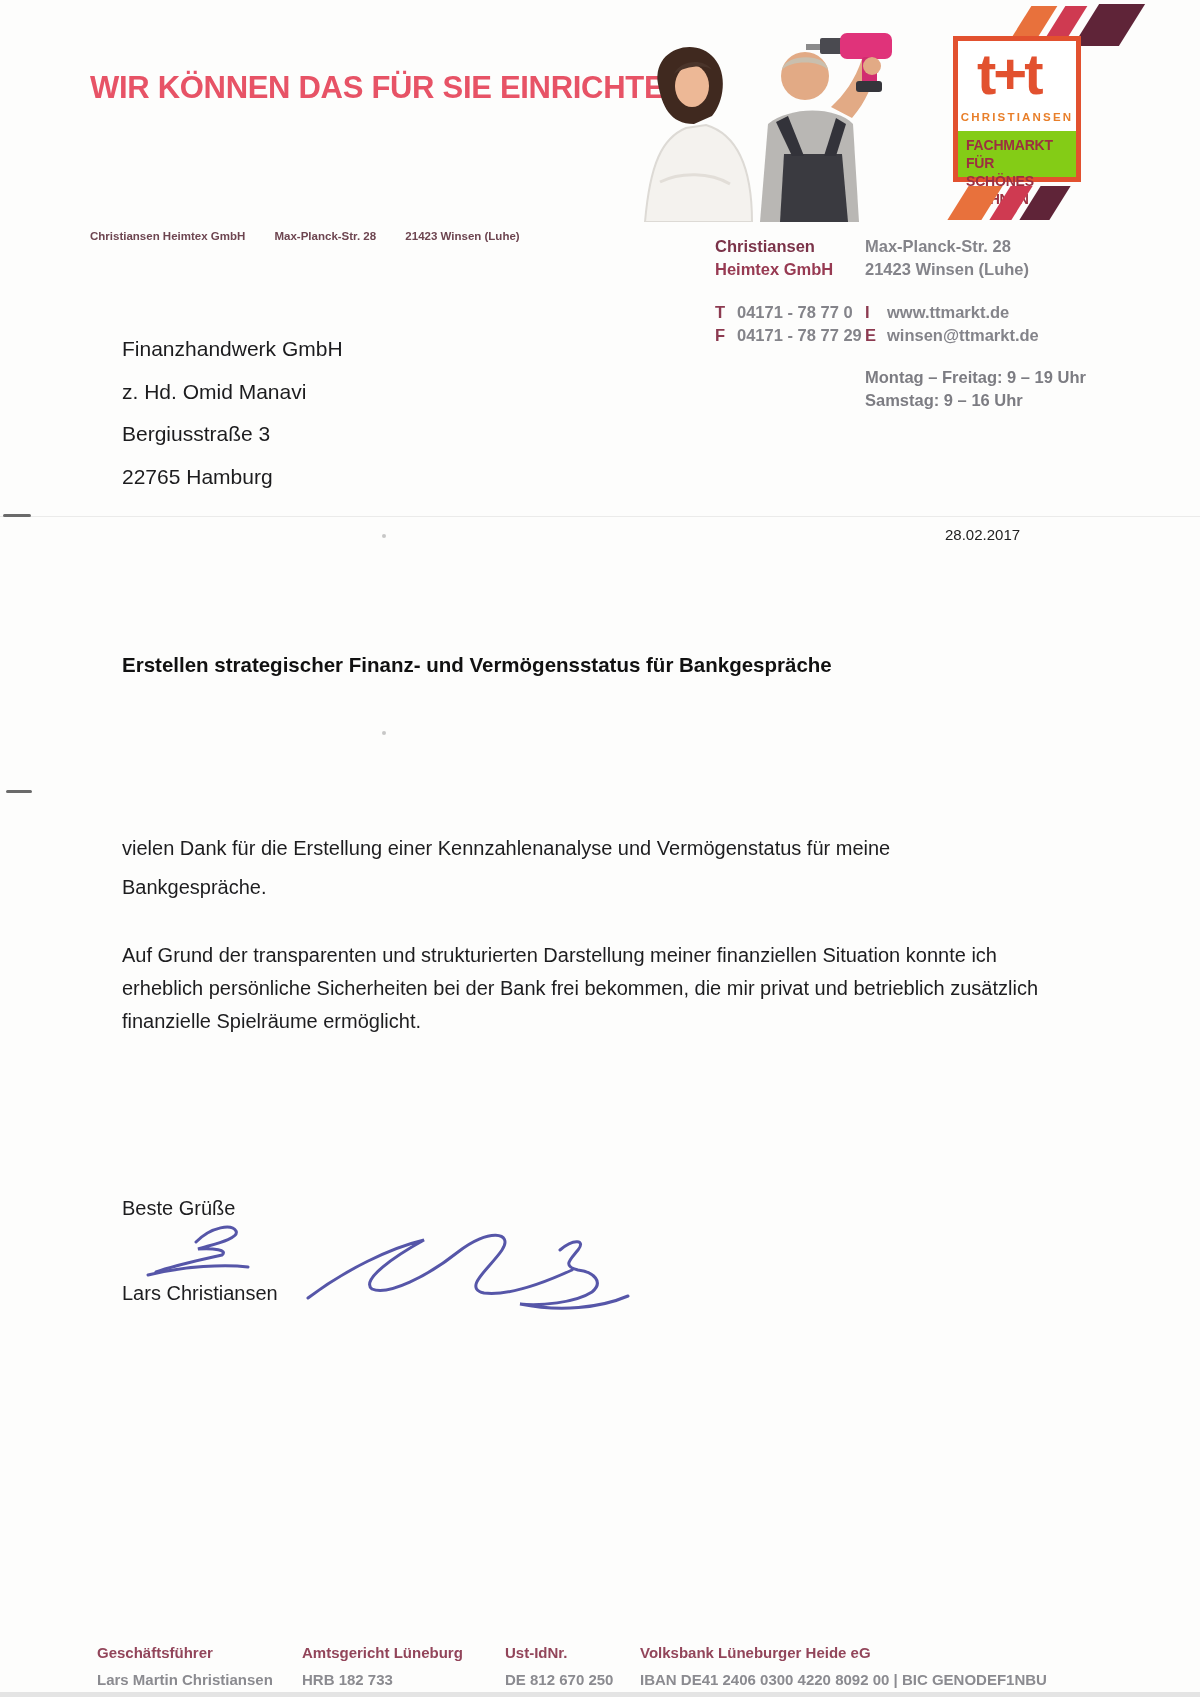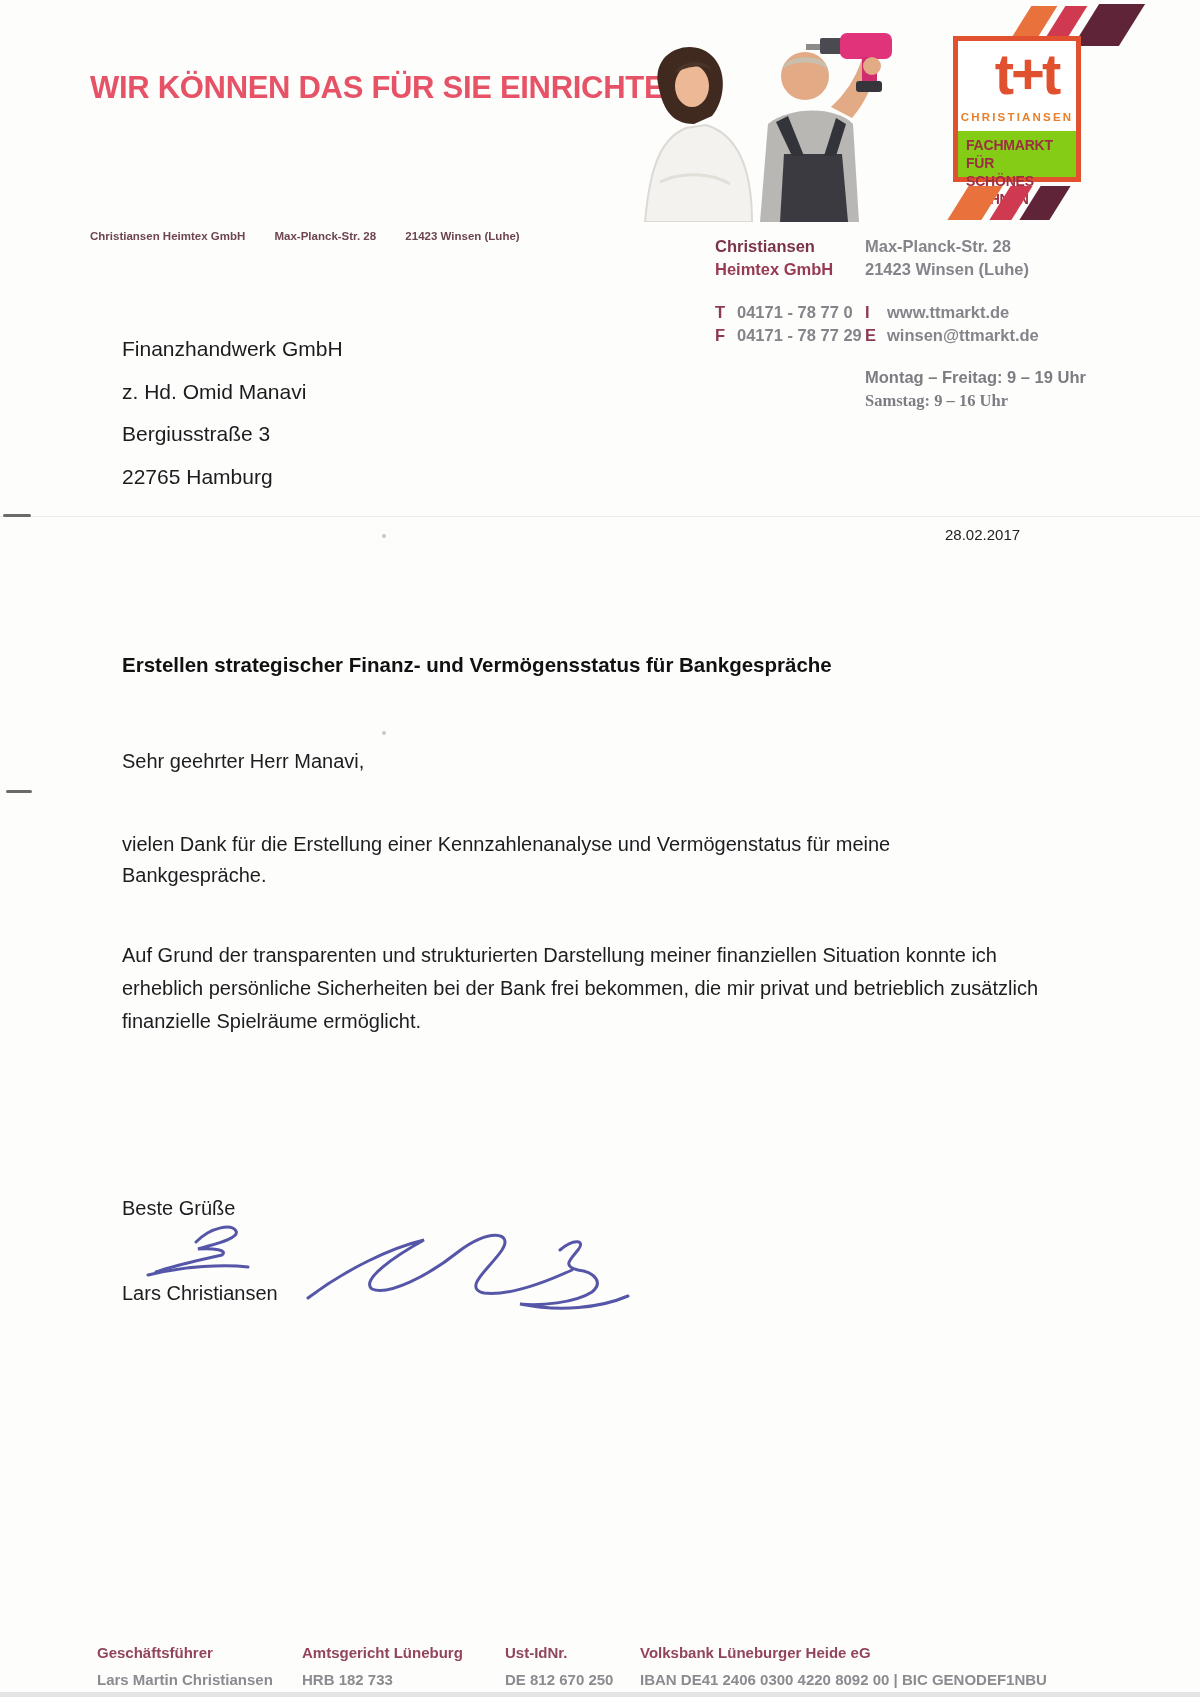--- a/index.html
+++ b/index.html
@@ -18,41 +18,41 @@
   .miniline span{margin-right:26px;}
 
   
   .photo{left:600px;top:22px;width:300px;height:200px;}
 
   
   .logo{left:940px;top:0;width:260px;height:225px;}
   .stripe{position:absolute;transform:skewX(-32deg);}
   .logo-box{position:absolute;left:13px;top:36px;width:128px;height:146px;
             border:5px solid #e2512f;background:#fff;box-sizing:border-box;}
-  .logo-mark{position:absolute;left:0;right:0;top:2px;text-align:center;
+  .logo-mark{position:absolute;left:0;right:0;top:2px;text-align:left;
              font-size:58px;font-weight:900;letter-spacing:-3px;color:#e2512f;line-height:62px;padding-left:19px;}
   .logo-name{position:absolute;left:0;right:0;top:70px;text-align:center;
              font-size:11.5px;font-weight:800;letter-spacing:2.2px;color:#e87f2a;}
   .logo-band{position:absolute;left:0;right:0;bottom:0;height:46px;background:#84cc16;
              color:#9c3040;font-size:14px;font-weight:800;line-height:18px;
              padding:5px 0 0 8px;box-sizing:border-box;letter-spacing:-0.2px;}
 
   
   .contact{font-size:16.5px;font-weight:700;}
   .c-maroon{color:#7b3349;}
   .c-red{color:#973a52;}
   .c-gray{color:#84848a;}
   .c-label{display:inline-block;width:22px;color:#8c3a50;}
 
   
   .recipient{left:122px;top:328px;font-size:21px;line-height:42.5px;white-space:pre-line;color:#1c1c1e;}
   .date{left:945px;top:526px;font-size:15px;color:#222;}
   .subject{left:122px;top:653px;font-size:20.5px;font-weight:800;color:#111;}
   .body-text{left:122px;font-size:20px;line-height:33px;color:#1d1d1f;width:950px;}
-  .p1{top:829px;width:870px;line-height:31px;}
+  .p1{top:829px;width:870px;line-height:39px;}
   .p2{top:939px;}
   .p3{top:1083px;}
   .closing{left:122px;top:1197px;font-size:20px;}
   .signer{left:122px;top:1282px;font-size:20px;}
   .signature{left:120px;top:1208px;width:540px;height:115px;}
 
   
   .f-label{font-size:15px;font-weight:800;color:#92455a;}
   .f-value{font-size:15px;font-weight:600;color:#8b8b90;}
 
@@ -139,37 +139,36 @@
   <div class="abs contact c-gray" style="left:865px;top:260px;">21423 Winsen (Luhe)</div>
 
   <div class="abs contact" style="left:865px;top:303px;">
     <span class="c-label">I</span><span class="c-gray">www.ttmarkt.de</span>
   </div>
   <div class="abs contact" style="left:865px;top:326px;">
     <span class="c-label">E</span><span class="c-gray">winsen@ttmarkt.de</span>
   </div>
 
   <div class="abs contact c-gray" style="left:865px;top:368px;color:#7c7c82;">Montag – Freitag: 9 – 19 Uhr</div>
-  <div class="abs contact c-gray" style="left:865px;top:391px;color:#7c7c82;font-family:Liberation Serif, serif;">Samstag: 9 – 16 Uhr</div>
+  <div class="abs contact c-gray" style="left:865px;top:391px;color:#7c7c82;">Samstag: 9 – 16 Uhr</div>
 
   <div class="abs recipient">Finanzhandwerk GmbH
 z. Hd. Omid Manavi
 Bergiusstraße 3
 22765 Hamburg</div>
 
   <div class="abs date">28.02.2017</div>
 
   <div class="abs crease" style="left:0;width:1200px;"></div>
   <div class="abs dash" style="left:3px;top:514px;width:28px;height:3px;"></div>
   <div class="abs dash" style="left:6px;top:790px;width:26px;height:3px;"></div>
   <div class="abs speck" style="left:382px;top:534px;width:4px;height:4px;"></div>
   <div class="abs speck" style="left:382px;top:731px;width:4px;height:4px;"></div>
 
   <div class="abs subject">Erstellen strategischer Finanz- und Vermögensstatus für Bankgespräche</div>
-  <div class="abs body-text" style="top:745px;">Sehr geehrter Herr Manavi,</div>
   <div class="abs body-text p1">vielen Dank für die Erstellung einer Kennzahlenanalyse und Vermögenstatus für meine Bankgespräche.</div>
   <div class="abs body-text p2">Auf Grund der transparenten und strukturierten Darstellung meiner finanziellen Situation konnte ich erheblich persönliche Sicherheiten bei der Bank frei bekommen, die mir privat und betrieblich zusätzlich finanzielle Spielräume ermöglicht.</div>
   <div class="abs closing">Beste Grüße</div>
 
   <div class="abs signature">
     <svg width="540" height="115" viewBox="0 0 540 115">
       <g fill="none" stroke="#4444a0" stroke-width="3" stroke-linecap="round" opacity="0.9">
         <path d="M76,34 C92,18 112,16 116,23 C120,31 90,37 78,41 C94,40 108,42 102,47 C80,52 52,58 36,64"></path>
         <path d="M28,67 C65,58 105,56 128,59"></path>
         <path d="M188,90 C225,62 270,40 304,32 C275,48 240,72 252,81 C268,88 308,68 338,44 C368,20 394,24 382,42 C370,60 342,80 364,85 C390,88 426,74 452,62"></path>

